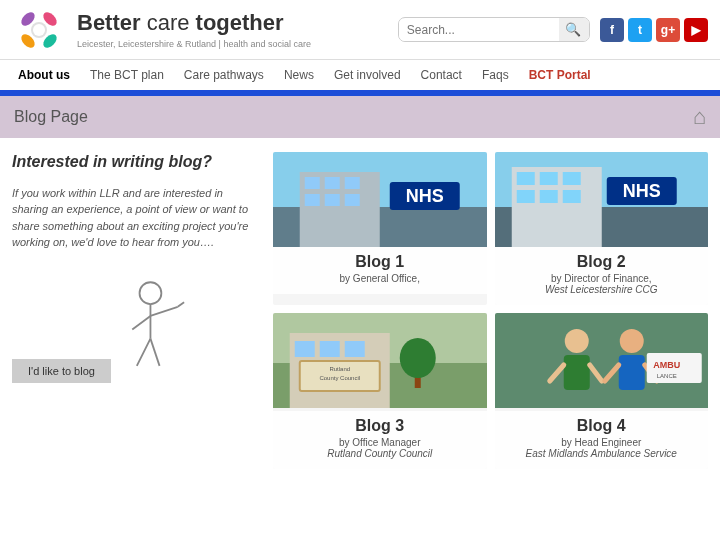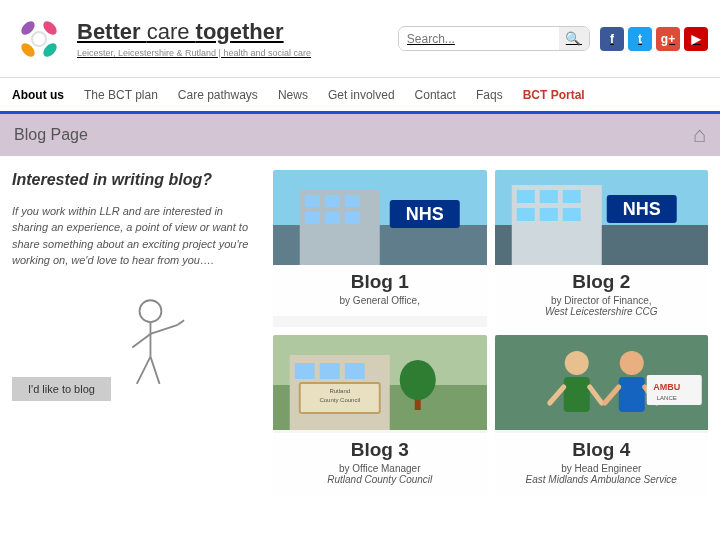--- a/index.html
+++ b/index.html
@@ -1,37 +1,37 @@
 <!DOCTYPE html>
 <html><head>
   <meta charset="utf-8">
   <style>
     * { margin: 0; padding: 0; box-sizing: border-box; }
     body { font-family: Arial, sans-serif; background: #fff; width: 720px; font-size: 13px; }
 
     
-    .header { display: flex; align-items: center; padding: 20px 12px; background: #fff; border-bottom: 1px solid #ddd; height: 78px; text-decoration: underline; }
+    .header { display: flex; align-items: center; padding: 20px 12px; background: #fff; border-bottom: 1px solid #ddd; height: 60px; }
     .logo-icon { width: 55px; height: 52px; margin-right: 10px; flex-shrink: 0; }
     .logo-text { display: flex; flex-direction: column; }
     .logo-title { font-size: 22px; font-weight: bold; color: #333; line-height: 1.2; }
     .logo-title span.care { font-weight: normal; }
     .logo-subtitle { font-size: 9px; color: #888; margin-top: 2px; }
     .header-right { margin-left: auto; display: flex; align-items: center; gap: 10px; }
     .search-box { display: flex; align-items: center; border: 1px solid #ccc; border-radius: 7px; overflow: hidden; }
     .search-box input { border: none; outline: none; padding: 4px 8px; font-size: 12px; width: 160px; color: #999; }
     .search-box button { background: #eee; border: none; padding: 4px 7px; cursor: pointer; font-size: 13px; }
     .social-icons { display: flex; gap: 4px; }
     .social-icon { width: 24px; height: 24px; border-radius: 4px; display: flex; align-items: center; justify-content: center; font-size: 12px; color: #fff; font-weight: bold; }
     .fb { background: #3b5998; }
     .tw { background: #1da1f2; }
     .gp { background: #dd4b39; }
     .yt { background: #cc0000; }
 
     
-    .nav { background: #fff; padding: 0 6px; border-bottom: 3px solid #1d4ed8; display: flex; align-items: center; height: 36px; gap: 0; }
+    .nav { background: #fff; padding: 0 12px; border-bottom: 6px solid #1d4ed8; display: flex; align-items: center; height: 36px; gap: 0; }
     .nav a { text-decoration: none; color: #555; font-size: 12px; padding: 0 10px; height: 36px; line-height: 36px; display: inline-block; }
     .nav a.active { color: #000; font-weight: bold; }
     .nav a.bct-portal { color: #c0392b; font-weight: bold; font-size: 12px; }
     .nav a:first-child { padding-left: 6px; }
 
     
     .page-title-bar { background: #d4c5d5; padding: 8px 14px; display: flex; align-items: center; justify-content: space-between; margin-bottom: 0; }
     .page-title-bar h1 { font-size: 16px; color: #555; font-weight: normal; }
     .home-icon { font-size: 22px; color: #888; cursor: pointer; }
 
@@ -42,21 +42,21 @@
     .left-col { width: 245px; flex-shrink: 0; }
     .left-col h2 { font-style: italic; font-size: 16px; color: #333; margin-bottom: 12px; line-height: 1.3; }
     .left-col p { font-size: 11px; color: #555; line-height: 1.5; margin-bottom: 14px; font-style: italic; }
     .btn-blog { background: #ccc; border: none; padding: 6px 16px; font-size: 11px; cursor: pointer; color: #333; border-radius: 0; }
     .stick-figure { width: 80px; height: 100px; margin-top: 10px; }
 
     
     .blog-grid { flex: 1; display: grid; grid-template-columns: 1fr 1fr; grid-template-rows: auto auto; gap: 8px; }
     .blog-card { background: #f5f5f5; overflow: hidden; border-radius: 2px; }
     .blog-info { padding: 6px 8px 10px; text-align: center; background: rgba(255,255,255,0.85); }
-    .blog-info h3 { font-size: 19px; color: #333; font-weight: bold; margin-bottom: 2px; }
+    .blog-info h3 { font-size: 16px; color: #333; font-weight: bold; margin-bottom: 2px; }
     .blog-info .by { font-size: 10px; color: #555; }
     .blog-info .org { font-style: italic; font-size: 10px; color: #555; }
 
     
     .nhs-img-1, .nhs-img-2 { width: 100%; height: 95px; background: linear-gradient(to bottom, #87ceeb 0%, #87ceeb 40%, #5b8ca0 40%, #5b8ca0 100%); position: relative; display: flex; align-items: center; justify-content: center; border-radius: 16px; }
   </style>
 </head>
 <body>
 
 <div class="header">

